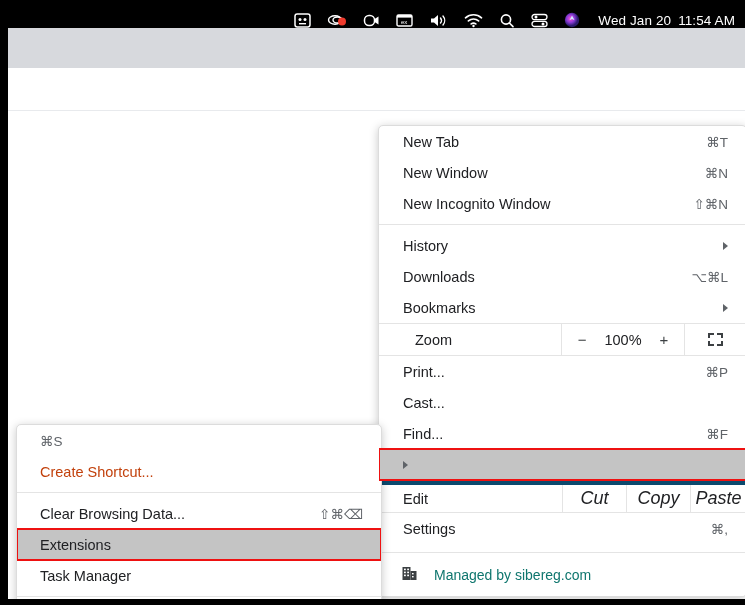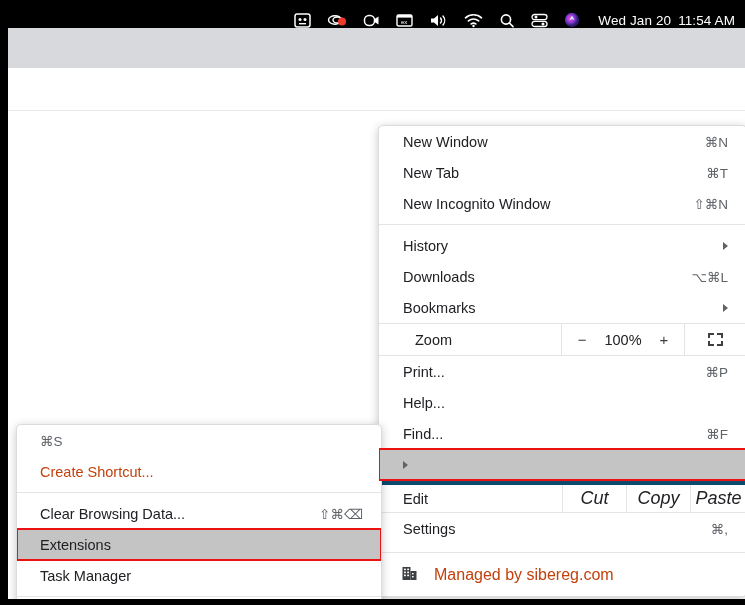--- a/index.html
+++ b/index.html
@@ -152,21 +152,21 @@
   }
   #edit-row .ebtn.wide { width: 56px; }
 
   
   #managed {
     position: absolute; left: 0; right: 0; bottom: 0; height: 44px;
     border-top: 1px solid #e4e4e4;
     display: flex; align-items: center; padding-left: 22px; gap: 16px;
     background: #ffffff;
   }
-  #managed .mtext { font-size: 16px; color: #c2410c; }
+  #managed .mtext { font-size: 14px; color: #0f766e; }
 
   
   #submenu {
     position: absolute; left: 8px; top: 396px; width: 366px; height: 205px;
     background: #ffffff;
     border: 1px solid #dcdcdc;
     border-radius: 5px;
     box-shadow: 0 2px 10px rgba(0,0,0,.22);
     font-size: 14.5px; color: #202124;
     overflow: hidden;
@@ -289,26 +289,26 @@
         <i></i>
         <i></i>
       </div>
     </div>
 
     <div id="page-area"></div>
 
     <div id="mainmenu">
 
       <div class="mi">
+        <span class="lbl">New Tab</span>
+        <span class="accel">⌘T</span>
+      </div>
+      <div class="mi">
         <span class="lbl">New Window</span>
         <span class="accel">⌘N</span>
-      </div>
-      <div class="mi">
-        <span class="lbl">New Tab</span>
-        <span class="accel">⌘T</span>
       </div>
       <div class="mi">
         <span class="lbl">New Incognito Window</span>
         <span class="accel">⇧⌘N</span>
       </div>
 
       <div class="sep"></div>
 
       <div class="mi">
         <span class="lbl">History</span>
@@ -338,21 +338,21 @@
               <span class="c4"></span>
           </span>
         </div>
       </div>
 
       <div class="mi">
         <span class="lbl">Print...</span>
         <span class="accel">⌘P</span>
       </div>
       <div class="mi">
-        <span class="lbl">Help...</span>
+        <span class="lbl">Cast...</span>
         <span class="accel"></span>
       </div>
       <div class="mi">
         <span class="lbl">Find...</span>
         <span class="accel">⌘F</span>
       </div>
       <div class="mi highlight">
         <span class="arrow"></span>
       </div>
 

